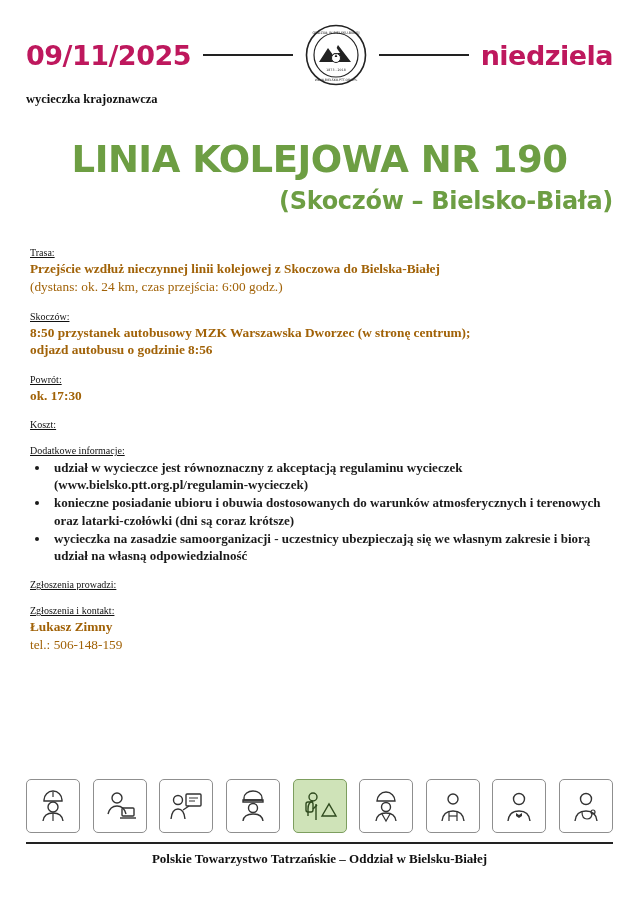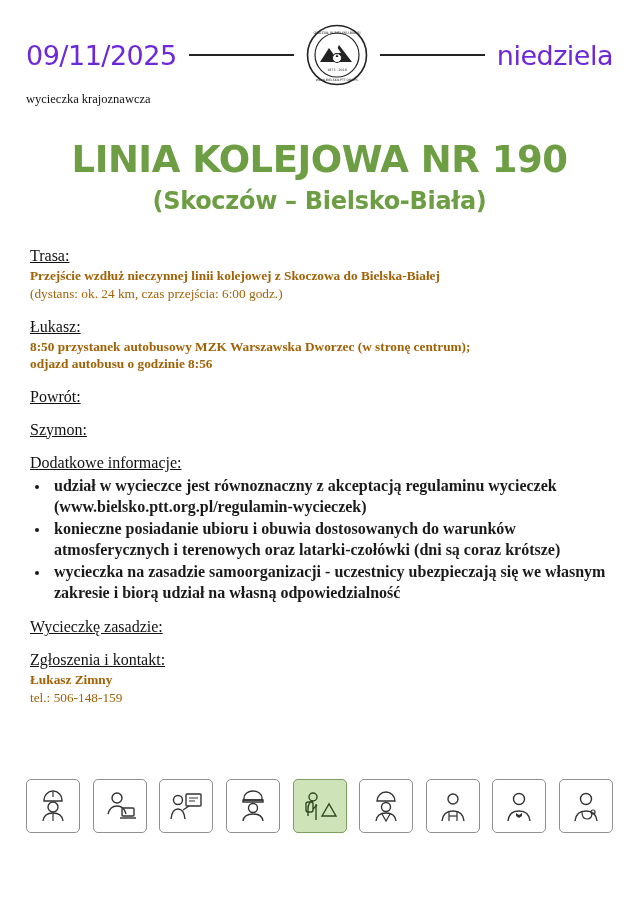--- a/index.html
+++ b/index.html
@@ -24,43 +24,43 @@
 
   
   .header {
     display: flex;
     align-items: center;
     justify-content: space-between;
     height: 62px;
   }
   .hdr-date, .hdr-day {
     font-family: "DejaVu Sans", sans-serif;
-    font-weight: normal;
+    font-weight: bold;
     font-size: 27px;
-    color: #6d28d9;
+    color: #be185d;
     letter-spacing: -0.5px;
     white-space: nowrap;
   }
   .hdr-rule {
     flex: 1;
     height: 0;
     border-top: 2px solid #222;
     margin: 0 12px;
   }
   .logo {
     width: 62px;
     height: 62px;
     flex: 0 0 62px;
     position: relative;
   }
   .logo svg { display: block; }
 
   .subtitle {
     font-family: "Liberation Serif", serif;
-    font-weight: normal;
+    font-weight: bold;
     font-size: 12.5px;
     margin-top: 6px;
     margin-bottom: 0;
     color: #111;
   }
 
   
   .title-block {
     text-align: center;
     margin-top: 34px;
@@ -75,50 +75,51 @@
     text-align: center;
   }
   .title-sub {
     font-family: "DejaVu Sans", sans-serif;
     font-weight: bold;
     font-size: 24px;
     line-height: 1.15;
     color: #6d9e43;
     margin-top: 8px;
     letter-spacing: -0.3px;
+    text-align: right;
   }
 
   
   .content {
     margin-top: 32px;
     padding-left: 4px;
     font-size: 13.3px;
   }
   .sec { margin-bottom: 15px; }
   .sec-label {
     text-decoration: underline;
-    font-size: 16px;
+    font-size: 10px;
     color: #111;
     margin-bottom: 2px;
   }
   .sec-line {
     font-weight: bold;
     font-size: 13.3px;
     line-height: 1.32;
     color: #a16207;
   }
   .sec-line.normal { font-weight: normal; }
 
   ul.bullets {
     margin: 3px 0 0 0;
     padding-left: 20px;
   }
   ul.bullets li {
     font-weight: bold;
-    font-size: 16px;
+    font-size: 13px;
     line-height: 1.32;
     margin-bottom: 1px;
     padding-left: 4px;
   }
   ul.bullets li::marker { font-size: 13px; }
 
   
   .icons {
     position: absolute;
     left: 26px;
@@ -195,44 +196,45 @@
 
   <div class="content">
 
     <div class="sec">
       <div class="sec-label">Trasa:</div>
       <div class="sec-line">Przejście wzdłuż nieczynnej linii kolejowej z Skoczowa do Bielska-Białej</div>
       <div class="sec-line normal">(dystans: ok. 24 km, czas przejścia: 6:00 godz.)</div>
     </div>
 
     <div class="sec">
-      <div class="sec-label">Łukasz:</div>
+      <div class="sec-label">Skoczów:</div>
       <div class="sec-line">8:50 przystanek autobusowy MZK Warszawska Dworzec (w stronę centrum);</div>
       <div class="sec-line">odjazd autobusu o godzinie 8:56</div>
     </div>
 
     <div class="sec">
       <div class="sec-label">Powrót:</div>
-    </div>
-
-    <div class="sec">
-      <div class="sec-label">Szymon:</div>
+      <div class="sec-line">ok. 17:30</div>
+    </div>
+
+    <div class="sec">
+      <div class="sec-label">Koszt:</div>
     </div>
 
     <div class="sec">
       <div class="sec-label">Dodatkowe informacje:</div>
       <ul class="bullets">
         <li>udział w wycieczce jest równoznaczny z akceptacją regulaminu wycieczek (www.bielsko.ptt.org.pl/regulamin-wycieczek)</li>
         <li>konieczne posiadanie ubioru i obuwia dostosowanych do warunków atmosferycznych i terenowych oraz latarki-czołówki (dni są coraz krótsze)</li>
         <li>wycieczka na zasadzie samoorganizacji - uczestnicy ubezpieczają się we własnym zakresie i biorą udział na własną odpowiedzialność</li>
       </ul>
     </div>
 
     <div class="sec">
-      <div class="sec-label">Wycieczkę zasadzie:</div>
+      <div class="sec-label">Zgłoszenia prowadzi:</div>
     </div>
 
     <div class="sec">
       <div class="sec-label">Zgłoszenia i kontakt:</div>
       <div class="sec-line">Łukasz Zimny</div>
       <div class="sec-line normal">tel.: 506-148-159</div>
     </div>
 
   </div>
 
@@ -317,14 +319,17 @@
       <svg width="40" height="40" viewBox="0 0 40 40" aria-hidden="true">
         <circle cx="20" cy="13" r="5.5" fill="none" stroke="#333" stroke-width="1.4"></circle>
         <path d="M9 35 q1-10 11-10 q10 0 11 10" fill="none" stroke="#333" stroke-width="1.4"></path>
         <path d="M16 26 q0 7 5 7 q5 0 5 -6" fill="none" stroke="#333" stroke-width="1.2"></path>
         <circle cx="27" cy="26" r="2" fill="none" stroke="#333" stroke-width="1.2"></circle>
       </svg>
     </div>
 
   </div>
 
+  <div class="footer">
+    <div class="footer-text">Polskie Towarzystwo Tatrzańskie – Oddział w Bielsku-Białej</div>
+  </div>
 
 </div>
 
 </body></html>

